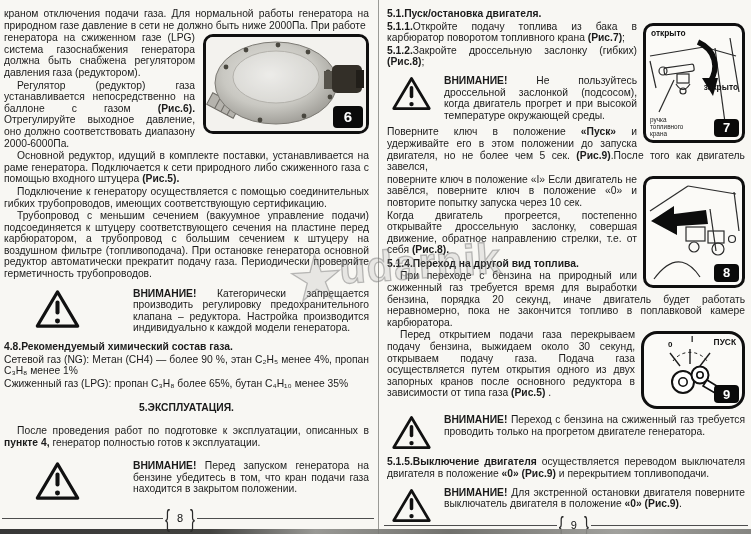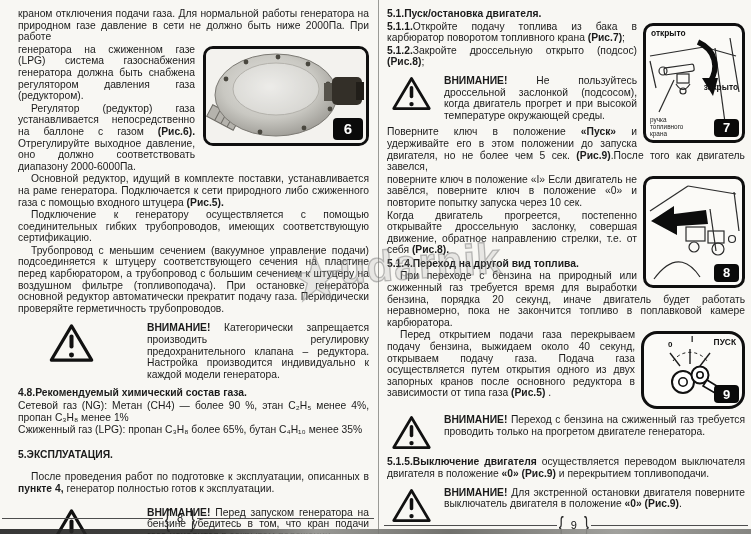--- a/index.html
+++ b/index.html
@@ -5,28 +5,28 @@
   html,body{margin:0;padding:0;}
   body{
     width:751px;height:534px;overflow:hidden;
     background:#f6f5f1;
     font-family:"Liberation Sans","DejaVu Sans",sans-serif;
     color:#1b1b1b;
   }
   .scan{position:relative;width:751px;height:534px;overflow:hidden;background:#f8f7f3;}
   .page{position:absolute;top:0;height:534px;box-sizing:border-box;
         font-size:10.3px;line-height:11.6px;overflow:hidden;}
-  .page-left{left:0;width:378px;padding:8px 9px 0 18px;}
+  .page-left{left:0;width:378px;padding:8px 9px 0 4px;}
   .page-right{left:379px;width:372px;padding:8px 6px 10px 8px;}
   .divider{position:absolute;left:378px;top:0;bottom:0;width:1px;background:#9a9a96;}
   p{margin:0 0 1px 0;text-align:justify;}
   .ind{text-indent:13px;}
   .b{font-weight:bold;}
   .hd{font-weight:bold;margin:2px 0 1px 0;}
-  .hd-big{font-weight:bold;margin:13px 0 11px 0;}
+  .hd-big{font-weight:bold;margin:13px 0 11px 0;text-align:center;}
   .mt{margin-top:7px;}
   
   .fig{float:right;position:relative;border:3px solid #0f0f0f;border-radius:10px;
        background:#fbfaf7;overflow:hidden;box-sizing:border-box;}
   .fig6{width:166px;height:100px;margin:2px 0 4px 8px;background:#eeede9;}
   .fig7{width:102px;height:120px;margin:2px 0 5px 6px;}
   .fig8{width:102px;height:112px;margin:2px 0 5px 6px;}
   .fig9{width:104px;height:78px;margin:2px 0 5px 6px;border-radius:16px;}
   .figno{position:absolute;right:3px;bottom:3px;background:#0a0a0a;color:#fff;
          font-weight:bold;display:flex;align-items:center;justify-content:center;
@@ -162,21 +162,21 @@
         <path d="M52 16 C70 24 73 42 64 56" fill="none" stroke="#0d0d0d" stroke-width="5.5"></path>
         <polygon points="56,52 67,70 72,52" fill="#0d0d0d"></polygon>
       </svg>
       <span class="figlabel" style="top:3px;left:5px;text-align:right;">открыто</span>
       <span class="figlabel" style="top:57px;right:4px;">закрыто</span>
       <span class="figlabel-sm" style="bottom:3px;left:4px;">ручка топливного крана</span>
       <div class="figno figno-sm">7</div>
     </div>
 
     <p><span class="b">5.1.1.</span><span>Откройте подачу топлива из бака в карбюратор поворотом топливного крана </span><span class="b">(Рис.7)</span><span>;</span></p>
-    <p><span class="b">5.1.2.</span><span>Закройте дроссельную открыто (подсос) </span><span class="b">(Рис.8)</span><span>;</span></p>
+    <p><span class="b">5.1.2.</span><span>Закройте дроссельную заслонку (гибких) </span><span class="b">(Рис.8)</span><span>;</span></p>
 
     <div class="warning warn-right">
       <svg width="41" height="37" viewBox="0 0 60 54">
         <path d="M30 5 L56 49 L4 49 Z" fill="none" stroke="#111" stroke-width="4" stroke-linejoin="round"></path>
         <rect x="27.4" y="16" width="5.2" height="18" rx="2.5" fill="#111"></rect>
         <circle cx="30" cy="42.5" r="3.2" fill="#111"></circle>
       </svg>
       <p><span class="b">ВНИМАНИЕ!</span><span> Не пользуйтесь дроссельной заслонкой (подсосом), когда двигатель прогрет и при высокой температуре окружающей среды.</span></p>
     </div>
 
@@ -222,21 +222,21 @@
         </g>
         <circle cx="39" cy="48" r="4.2" fill="none" stroke="#111" stroke-width="1.6"></circle>
         <circle cx="56" cy="41" r="3.2" fill="none" stroke="#111" stroke-width="1.6"></circle>
       </svg>
       <span class="figlabel" style="top:6px;left:24px;font-size:8px;">0</span>
       <span class="figlabel" style="top:1px;left:47px;">I</span>
       <span class="figlabel" style="top:4px;right:6px;">ПУСК</span>
       <div class="figno figno-sm">9</div>
     </div>
 
-    <p class="ind"><span>Перед открытием подачи газа перекрываем подачу бензина, выжидаем около 40 секунд, открываем подачу газа. Подача газа осуществляется путем  открытия одного из двух запорных кранов  после основного редуктора в зависимости от типа газа </span><span class="b">(Рис.5)</span><span> .</span></p>
+    <p class="ind"><span>Перед открытием подачи газа перекрываем подачу бензина, выжидаем около 30 секунд, открываем подачу газа. Подача газа осуществляется путем  открытия одного из двух запорных кранов  после основного редуктора в зависимости от типа газа </span><span class="b">(Рис.5)</span><span> .</span></p>
 
     <div class="warning warn-right clr">
       <svg width="41" height="37" viewBox="0 0 60 54">
         <path d="M30 5 L56 49 L4 49 Z" fill="none" stroke="#111" stroke-width="4" stroke-linejoin="round"></path>
         <rect x="27.4" y="16" width="5.2" height="18" rx="2.5" fill="#111"></rect>
         <circle cx="30" cy="42.5" r="3.2" fill="#111"></circle>
       </svg>
       <p><span class="b">ВНИМАНИЕ!</span><span> Переход с бензина на сжиженный газ требуется проводить только на прогретом двигателе генератора.</span></p>
     </div>
 

